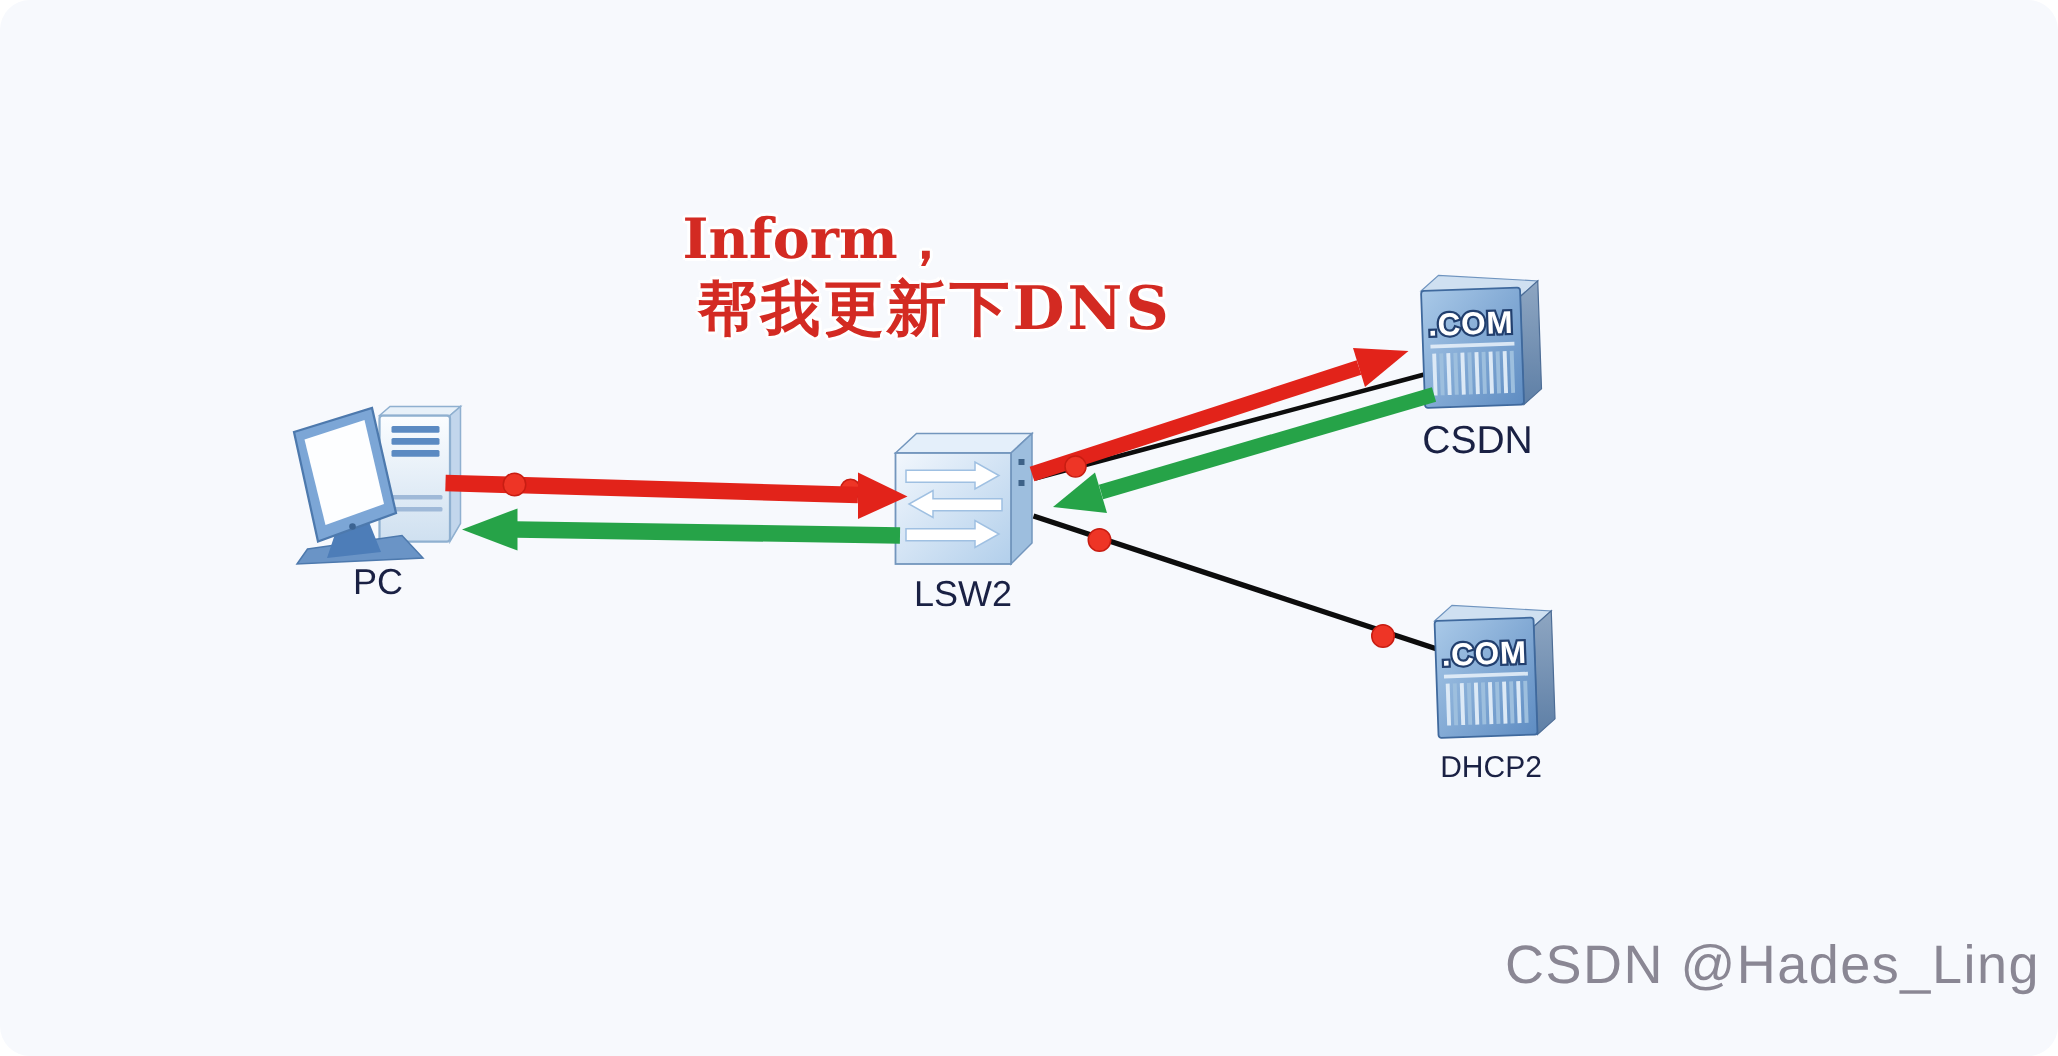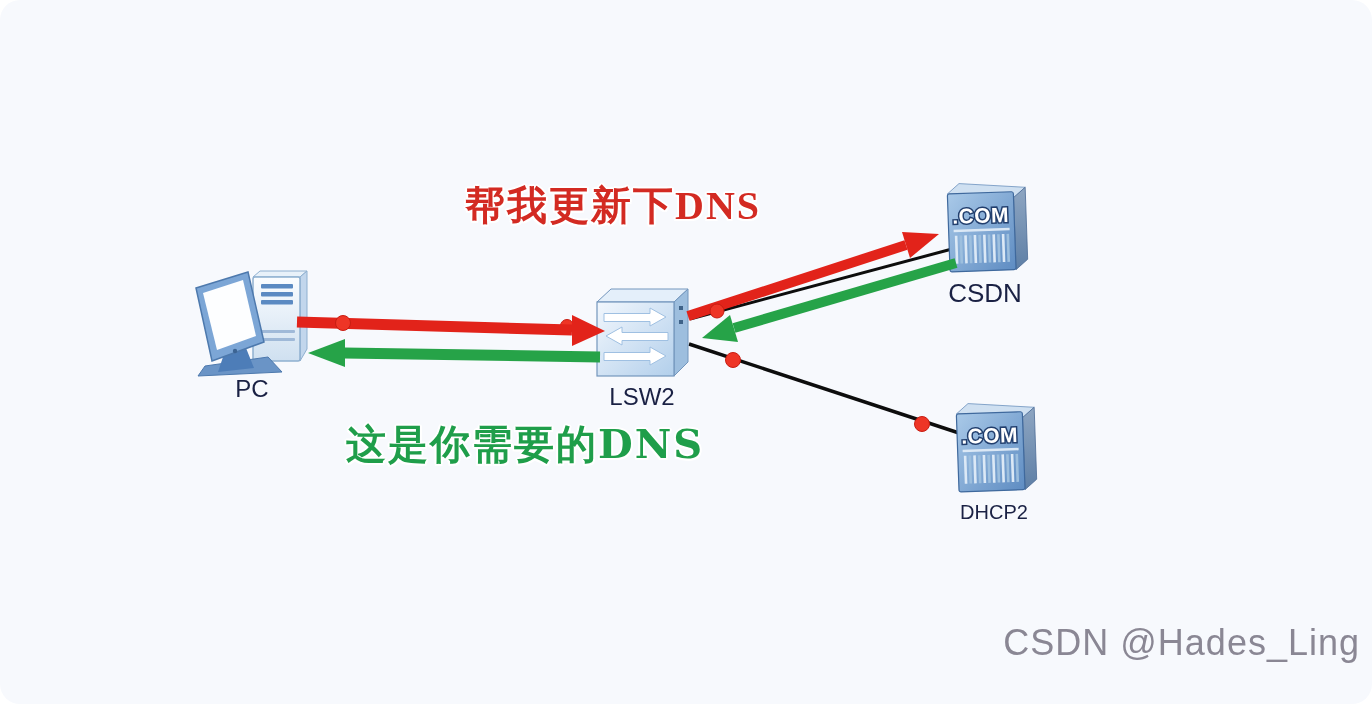--- a/index.html
+++ b/index.html
@@ -144,22 +144,22 @@
       <line x1="956" y1="263" x2="734" y2="328" stroke="#26a348" stroke-width="10"></line>
       <polygon points="738,342 702,338 730,315" fill="#26a348"></polygon>
     </g>
 
     <circle cx="343" cy="323" r="7.5" fill="#ee3526" stroke="#c81d12"></circle>
     <circle cx="717" cy="311" r="7" fill="#ee3526" stroke="#c81d12"></circle>
     <circle cx="733" cy="360" r="7.5" fill="#ee3526" stroke="#c81d12"></circle>
     <circle cx="922" cy="424" r="7.5" fill="#ee3526" stroke="#c81d12"></circle>
   </svg>
 
-  <div class="annotation red" style="left:465px;top:186px;font-size:40px;letter-spacing:2px;font-family:Liberation Serif, serif;">帮我更新下DNS</div>
-  <div class="annotation green" style="left:346px;top:424px;font-size:40px;letter-spacing:2px;">这是你需要的DNS</div>
+  <div class="annotation red" style="left:455px;top:141px;font-size:37px;">Inform，</div>
+  <div class="annotation red" style="left:465px;top:186px;font-size:40px;letter-spacing:2px;">帮我更新下DNS</div>
 
   <div class="node-label" style="left:202px;top:377px;width:100px;font-size:24px;">PC</div>
   <div class="node-label" style="left:592px;top:385px;width:100px;font-size:24px;text-align:center;">LSW2</div>
   <div class="node-label" style="left:935px;top:280px;width:100px;font-size:26px;">CSDN</div>
   <div class="node-label" style="left:944px;top:502px;width:100px;font-size:20px;">DHCP2</div>
 
   <div class="watermark">CSDN @Hades_Ling</div>
 </div>
 
 </body></html>

